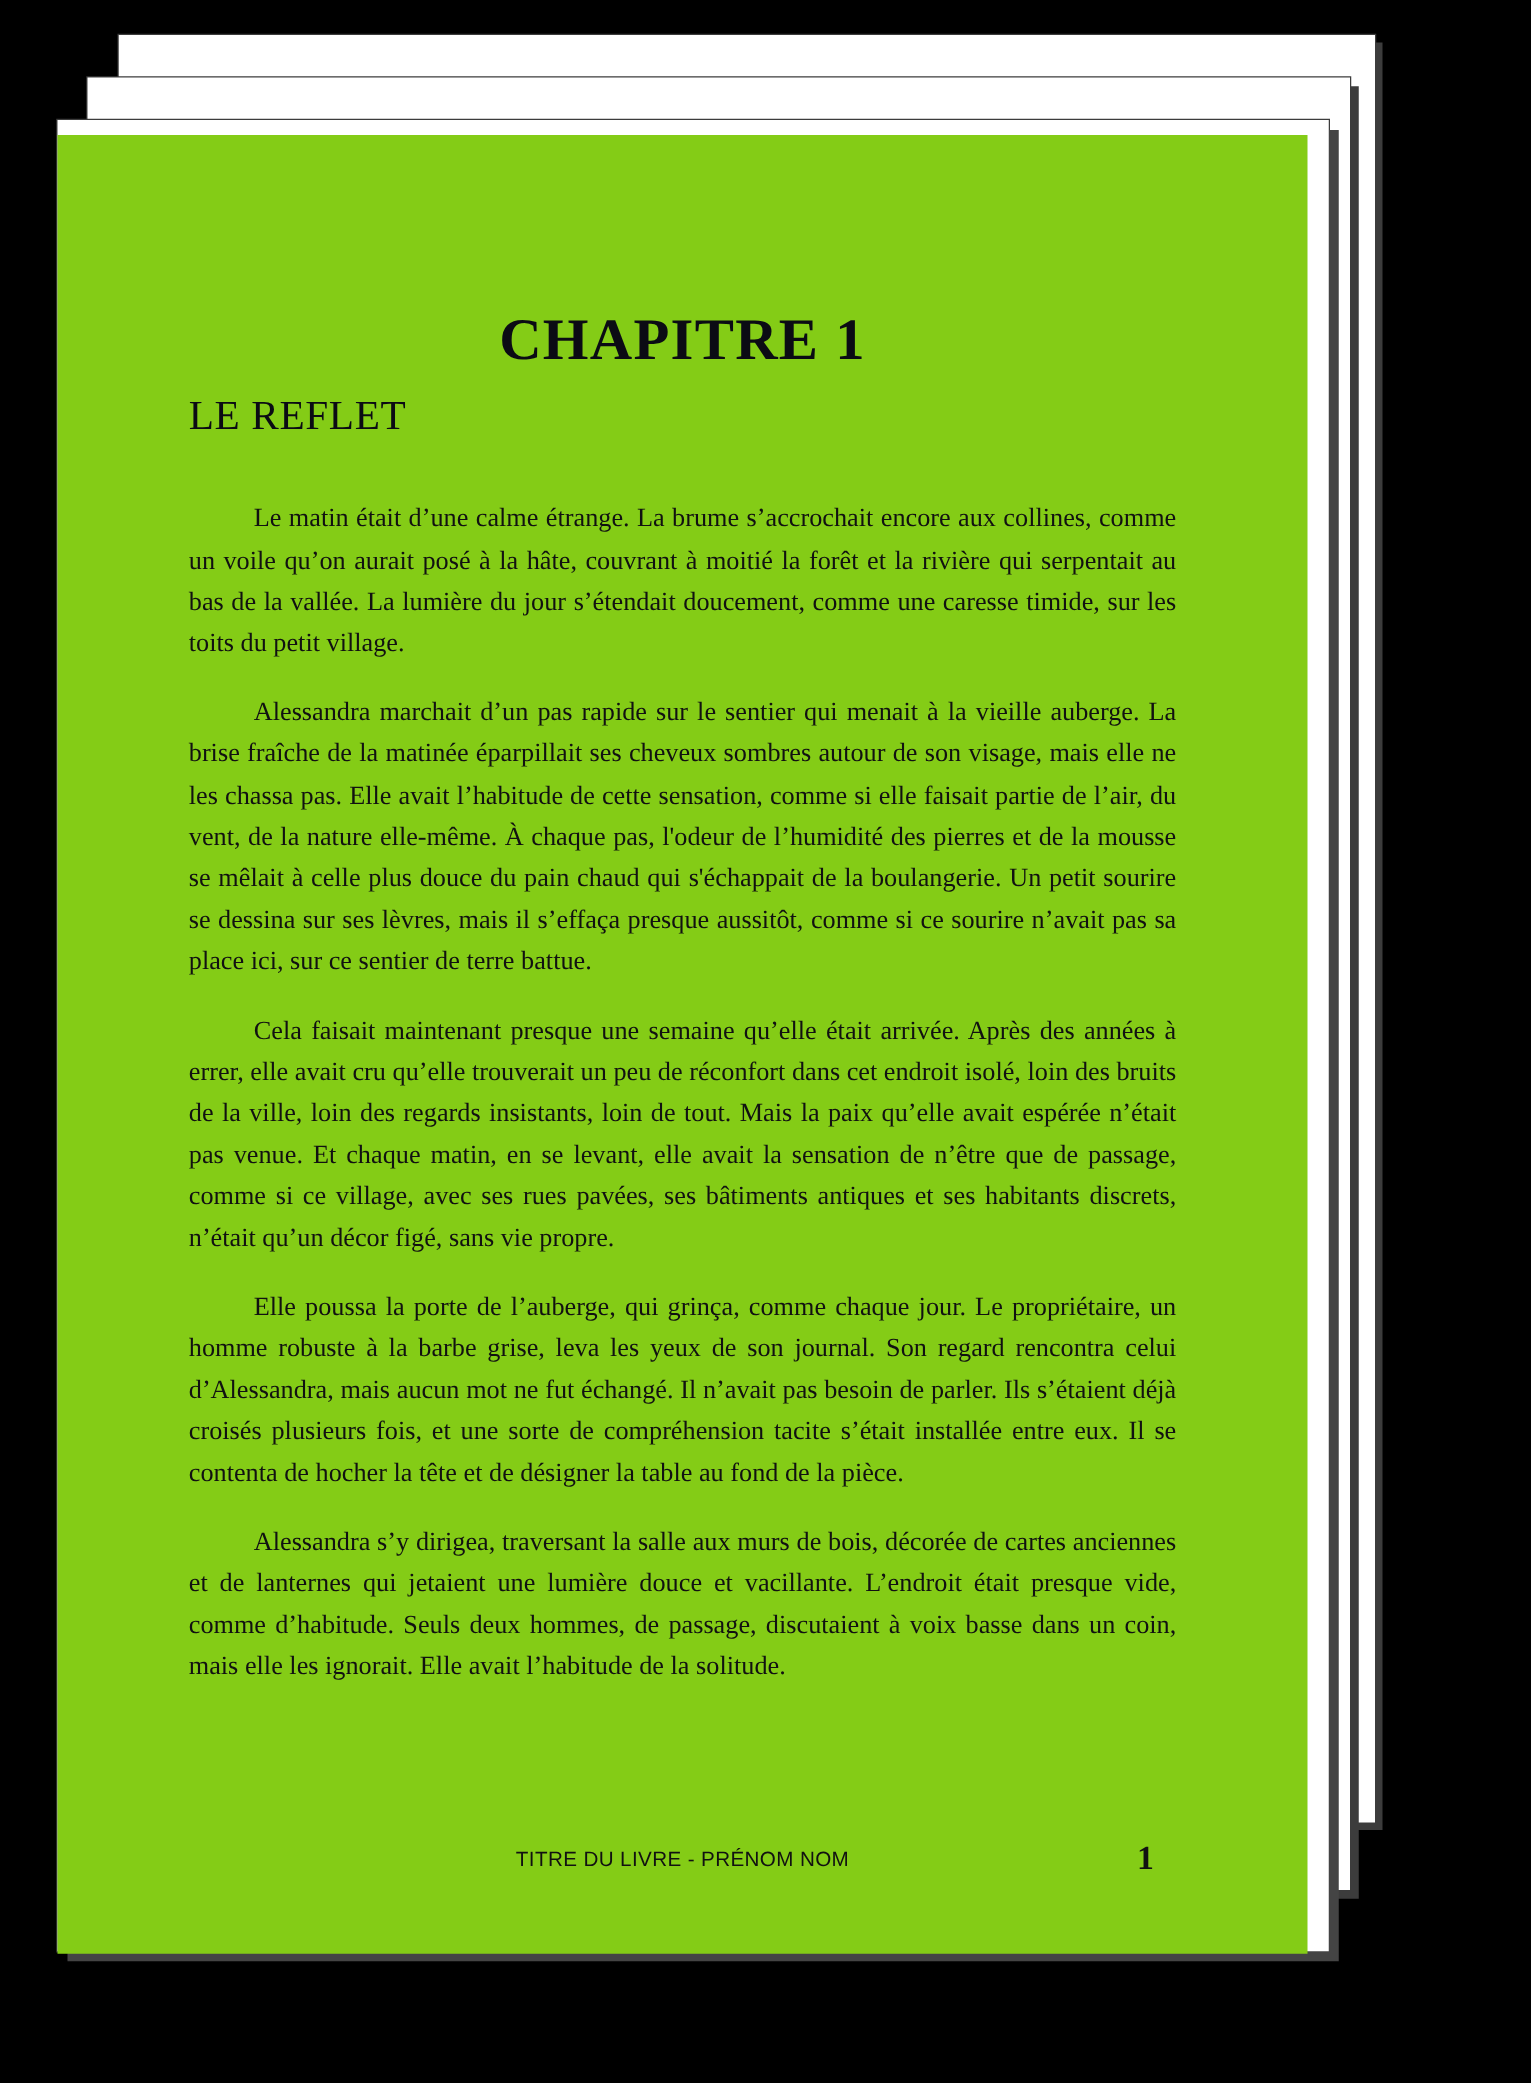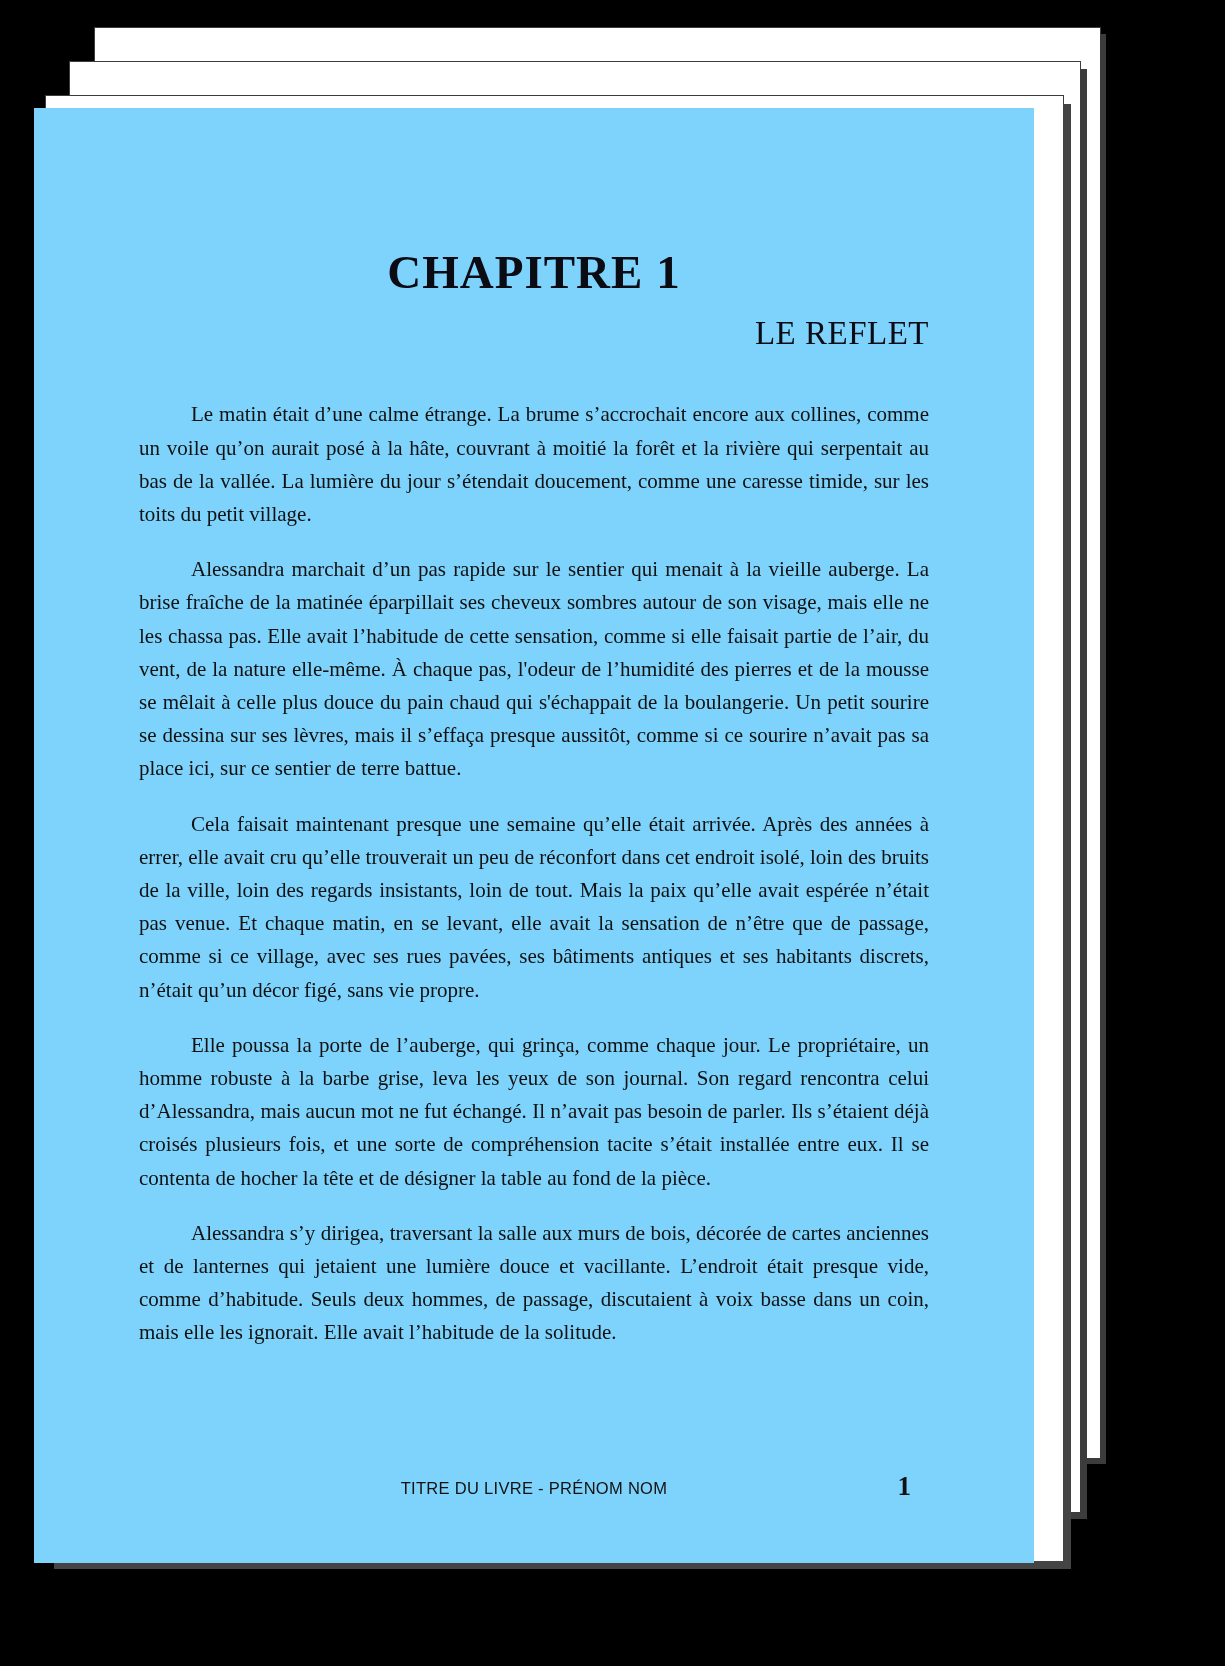--- a/index.html
+++ b/index.html
@@ -40,25 +40,25 @@
     top: 96px;
     width: 1017px;
     height: 1465px;
     background: #ffffff;
     box-shadow: 8px 8px 0 0 #444444, 0 0 0 1px #3c3c3c;
   }
 
   
   .page {
     position: absolute;
-    left: 34px;
+    left: 46px;
     top: 108px;
     width: 1000px;
     height: 1455px;
-    background: #7dd3fc;
+    background: #84cc16;
     box-sizing: border-box;
     padding: 0;
     z-index: 5;
   }
 
   .page-inner {
     position: absolute;
     left: 105px;
     top: 0;
     width: 790px;
@@ -71,21 +71,21 @@
     font-size: 47px;
     letter-spacing: 1px;
     margin: 0;
     padding-top: 140px;
     color: #0b0b14;
     line-height: 1.05;
     font-family: "Liberation Serif", "DejaVu Serif", serif;
   }
 
   .chapter-subtitle {
-    text-align: right;
+    text-align: left;
     font-weight: normal;
     font-size: 33px;
     letter-spacing: 0.5px;
     margin: 0;
     padding-top: 18px;
     color: #0b0b14;
     font-family: "Liberation Serif", "DejaVu Serif", serif;
   }
 
   .body-text {

